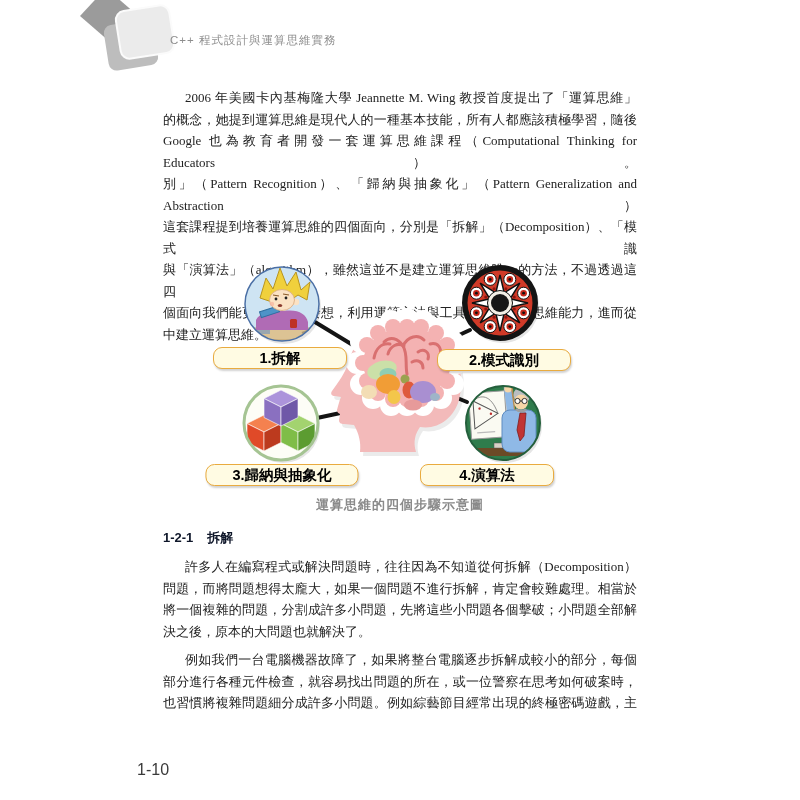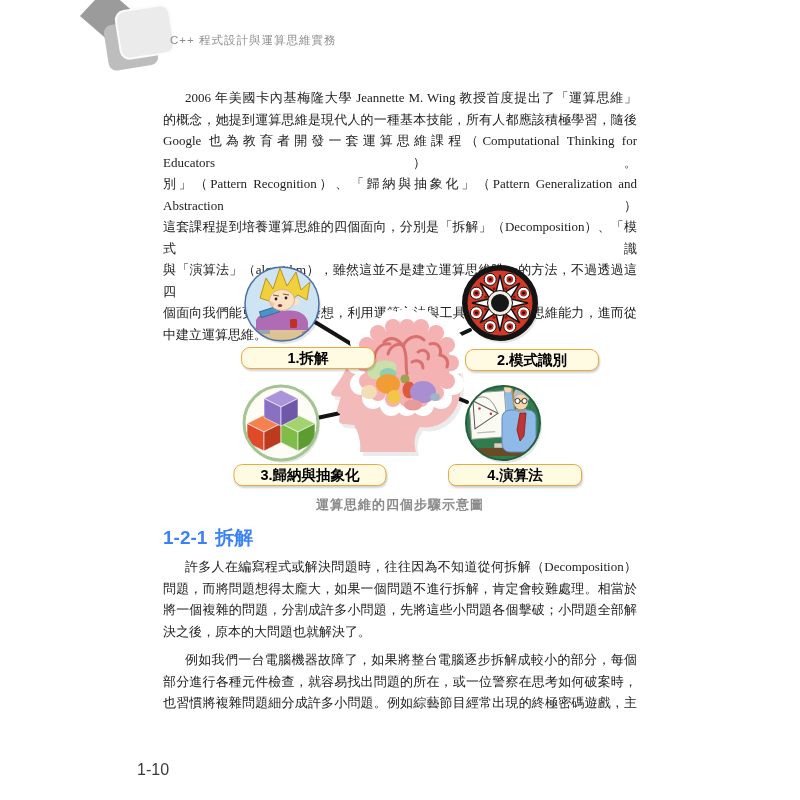--- a/index.html
+++ b/index.html
@@ -20,33 +20,33 @@
   .p-decomp{top:556px;}
   .p-example{top:649px;}
 
   
   .figure{position:absolute;left:160px;top:262px;width:480px;height:250px;}
   .figure svg{position:absolute;left:0;top:0;}
   .node-label{position:absolute;transform:translateX(-50%);min-width:80px;padding:1px 26px;
         background:#FFFBE3;border:1.6px solid #E9AB3F;border-radius:9px;
         font-family:"Liberation Sans","DejaVu Sans",sans-serif;font-weight:bold;font-size:14.5px;
         line-height:18px;color:#000;text-align:center;box-shadow:1px 2px 2px rgba(0,0,0,0.18);
-        white-space:nowrap;margin-left:28px;}
+        white-space:nowrap;}
   .label-1{left:120px;top:85px;}
   .label-2{left:344px;top:87px;}
   .label-3{left:122px;top:202px;}
   .label-4{left:327px;top:202px;border-radius:8px;}
   .figure-caption{position:absolute;left:0;top:234px;width:480px;text-align:center;
         font-family:"Liberation Sans","DejaVu Sans",sans-serif;font-weight:bold;
         font-size:13px;letter-spacing:1px;color:#8a8a8a;}
 
   
-  .section-heading{position:absolute;left:163px;top:526px;display:flex;gap:8px;
+  .section-heading{position:absolute;left:163px;top:526px;display:flex;gap:14px;
         font-family:"Liberation Sans","DejaVu Sans",sans-serif;font-weight:bold;
-        font-size:19px;line-height:24px;color:#3b82f6;}
+        font-size:13px;line-height:24px;color:#0f172a;}
 
   
   .page-number{position:absolute;left:137px;top:761px;font-family:"Liberation Sans","DejaVu Sans",sans-serif;
         font-size:16px;color:#3a3a3a;}
 </style>
 </head>
 <body>
 
 <div class="page">
 

